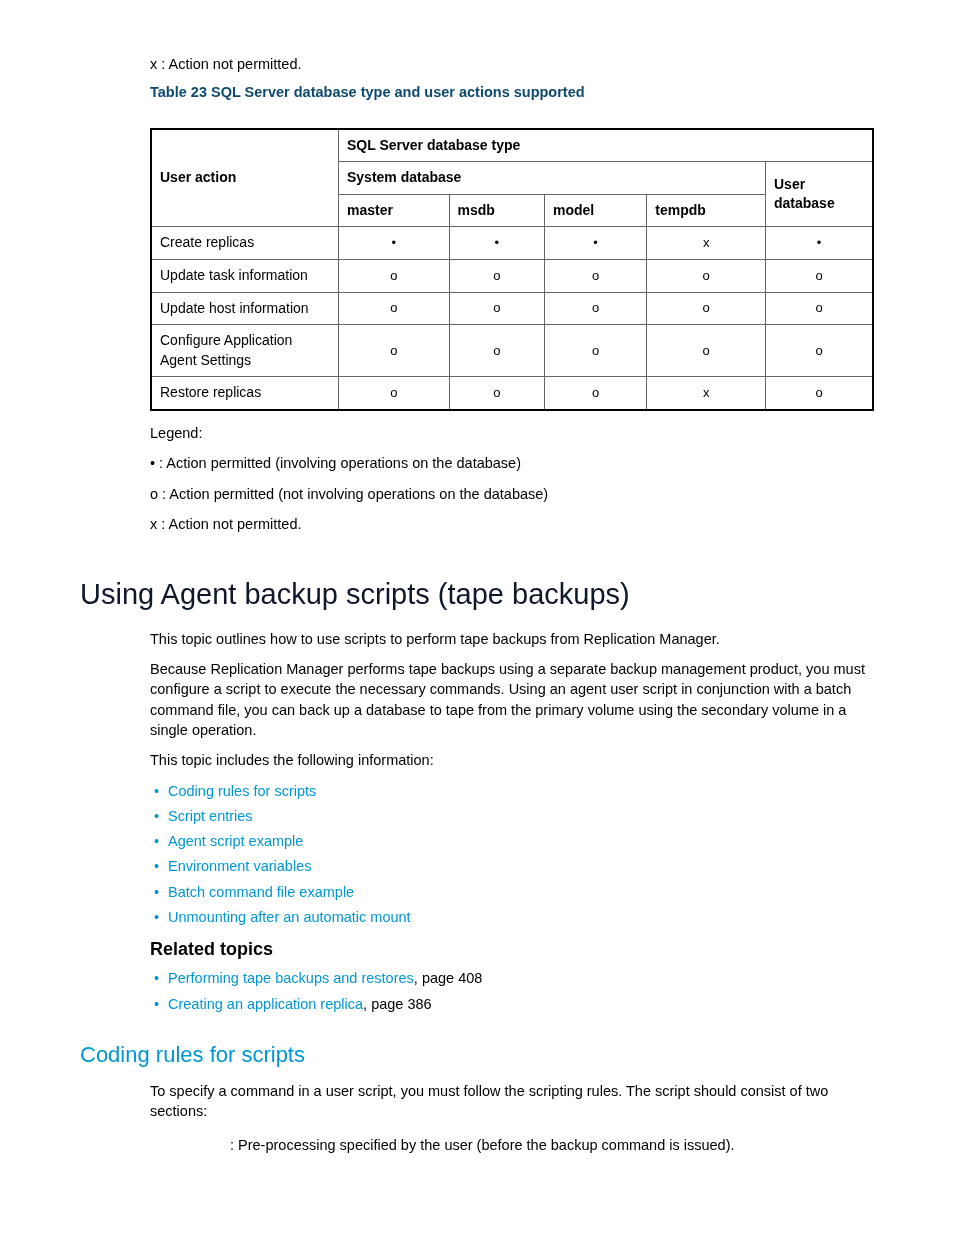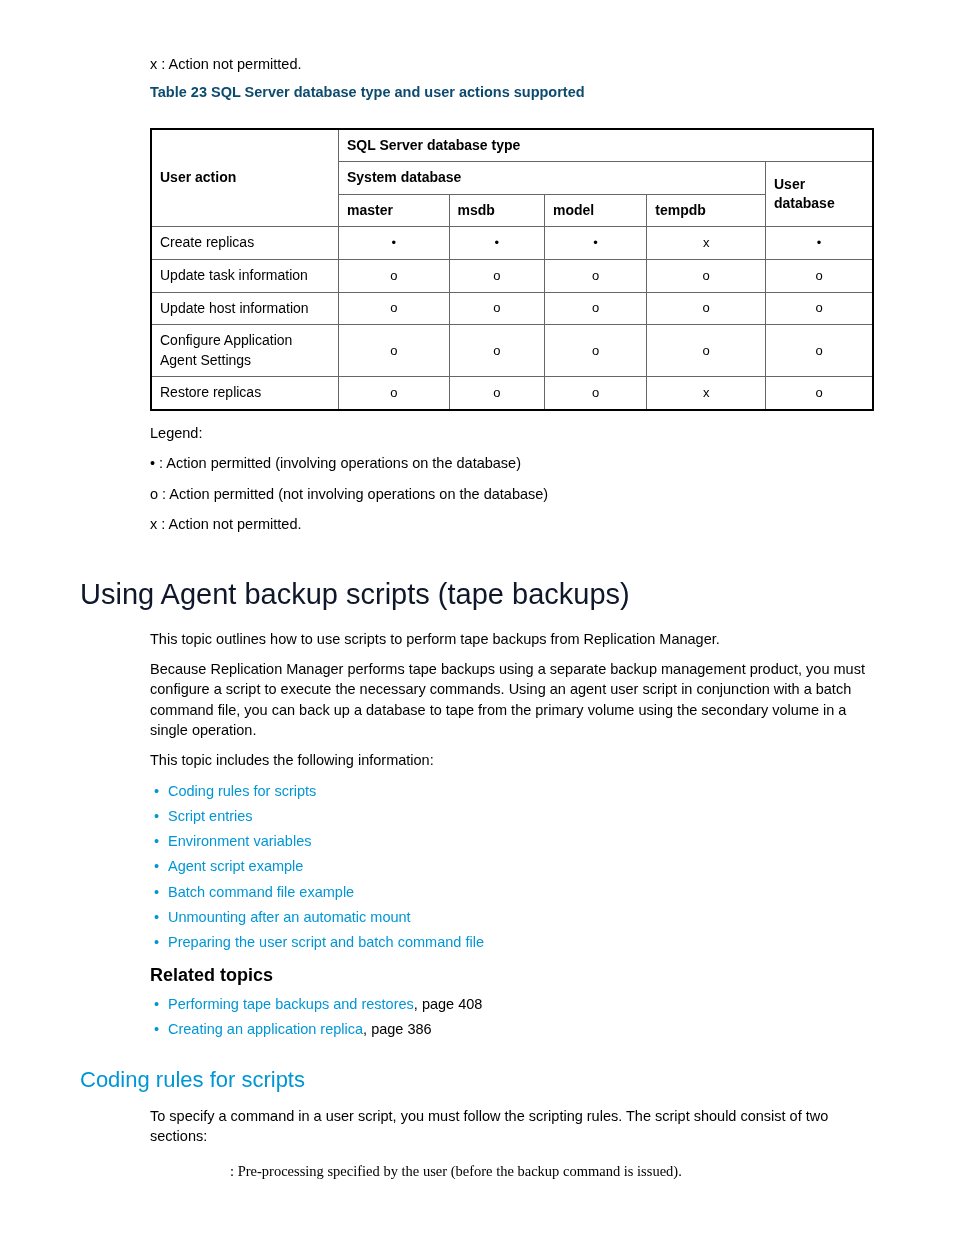--- a/index.html
+++ b/index.html
@@ -65,21 +65,21 @@
   ul.link-list li { margin: 5px 0; }
   ul.link-list a {
     color: #0096d6;
     text-decoration: none;
   }
   .related-heading {
     font-weight: bold;
     margin: 10px 0 4px 70px;
     font-size: 18px;
   }
-  .indent-pre { margin: 14px 0 0 150px; font-family: Liberation Serif, serif; }
+  .indent-pre { margin: 14px 0 0 150px; }
 </style>
 </head>
 <body>
 
 <p class="pre-note">x : Action not permitted.</p>
 
 <p class="table-caption">Table 23 SQL Server database type and user actions supported</p>
 
 <table>
   <tbody>
@@ -153,25 +153,24 @@
 
 <p class="body-text">
   <span>Because Replication Manager performs tape backups using a separate backup management product, you must configure a script to execute the necessary commands. Using an </span><span class="italic">agent user script</span><span> in conjunction with a batch command file, you can back up a database to tape from the primary volume using the secondary volume in a single operation.</span>
 </p>
 
 <p class="body-text">This topic includes the following information:</p>
 
 <ul class="link-list">
   <li><a href="#">Coding rules for scripts</a></li>
   <li><a href="#">Script entries</a></li>
+  <li><a href="#">Agent script example</a></li>
   <li><a href="#">Environment variables</a></li>
-  <li><a href="#">Agent script example</a></li>
   <li><a href="#">Batch command file example</a></li>
   <li><a href="#">Unmounting after an automatic mount</a></li>
-  <li><a href="#">Preparing the user script and batch command file</a></li>
 </ul>
 
 <p class="related-heading">Related topics</p>
 
 <ul class="link-list">
   <li><a href="#">Performing tape backups and restores</a><span>, page 408</span></li>
   <li><a href="#">Creating an application replica</a><span>, page 386</span></li>
 </ul>
 
 <h2 class="subsection">Coding rules for scripts</h2>

